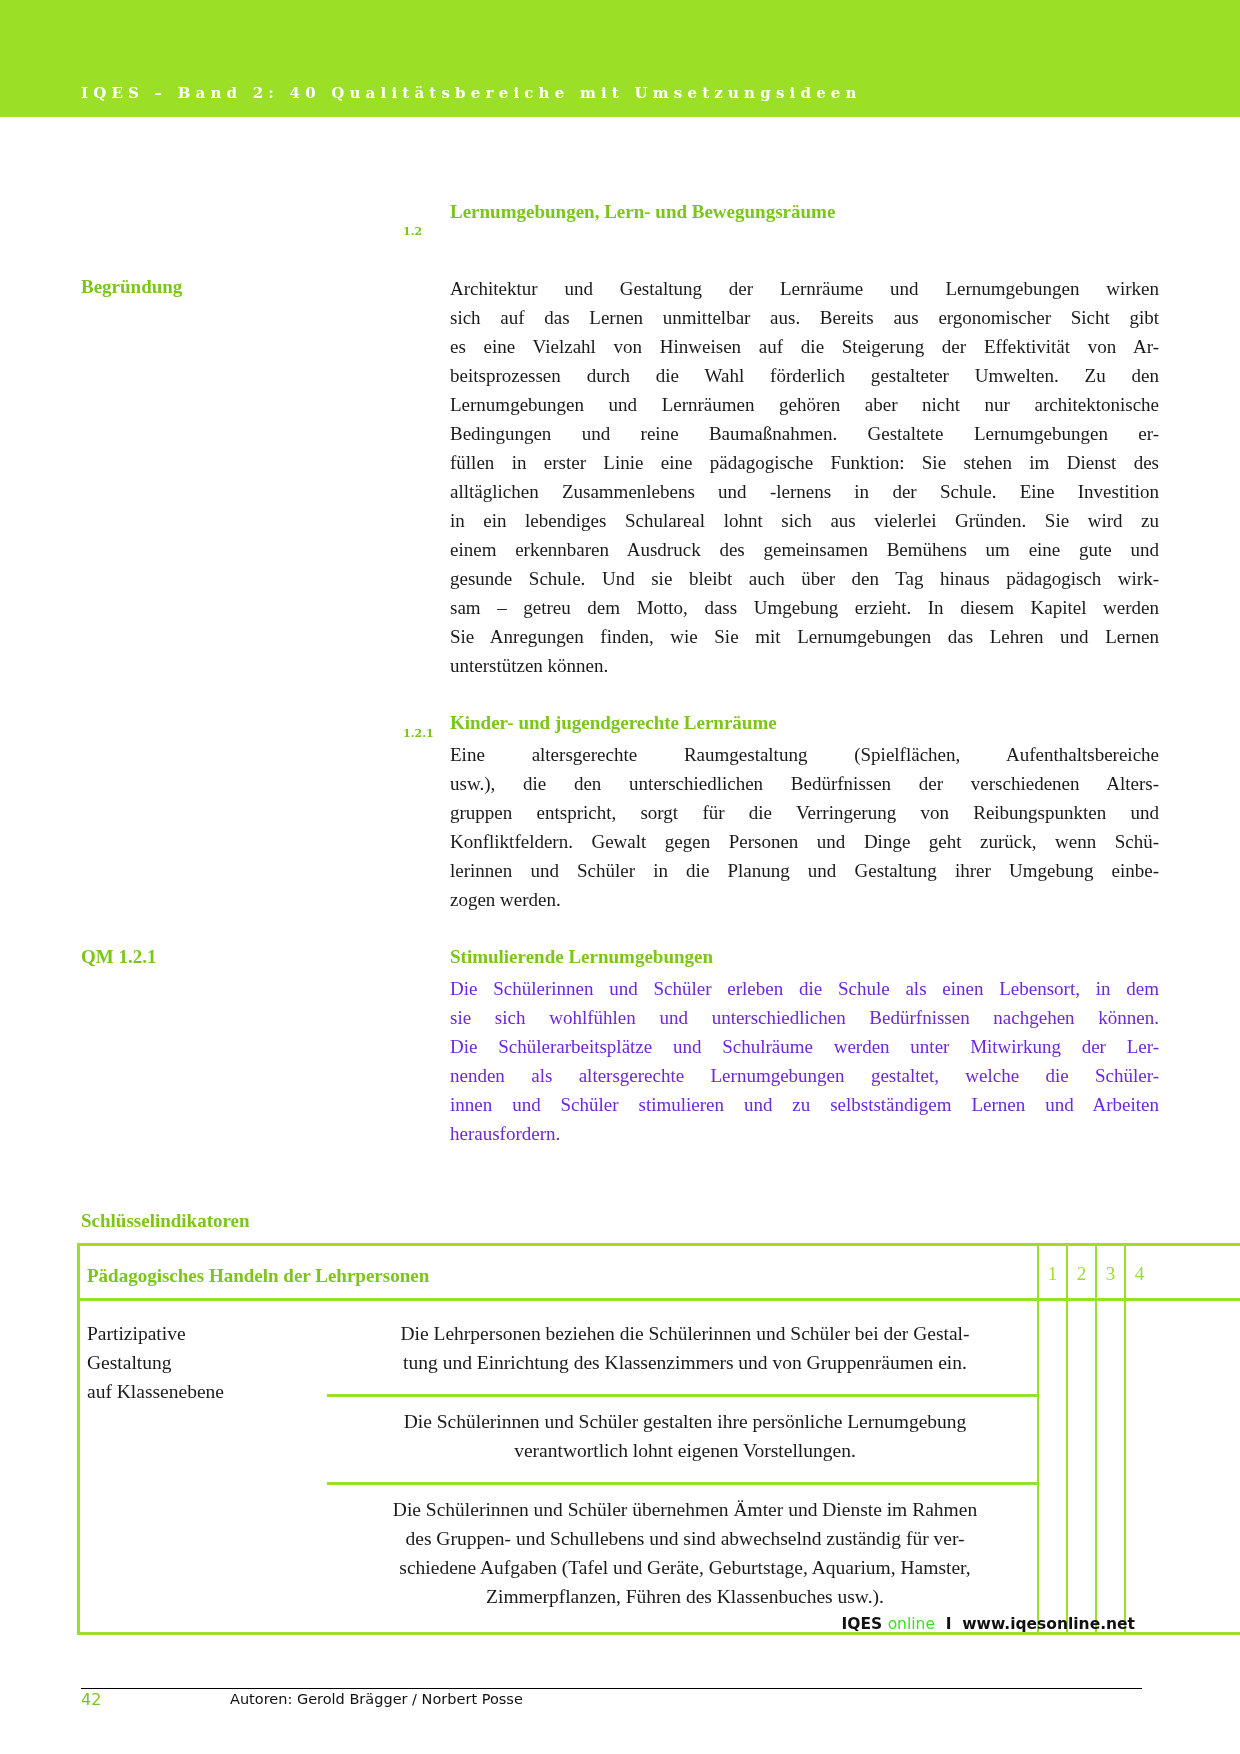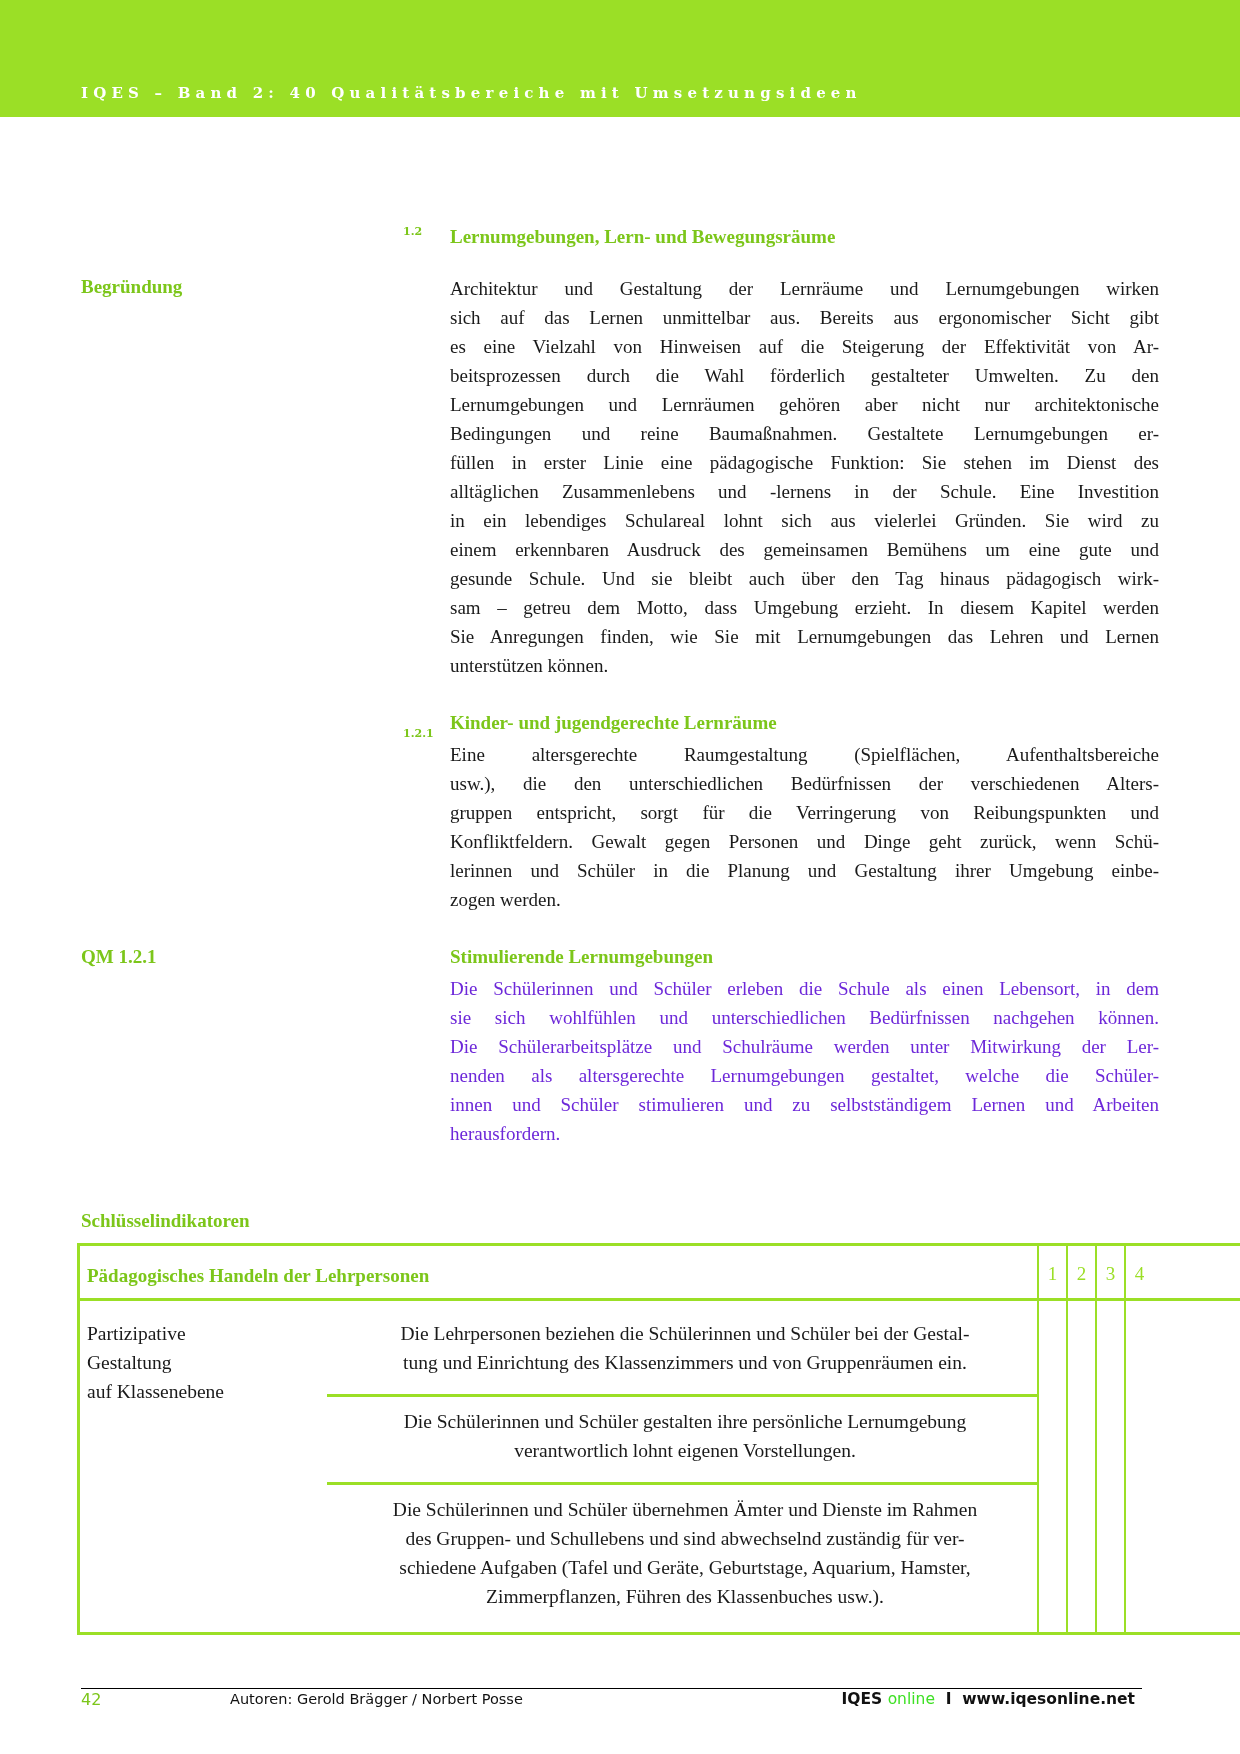--- a/index.html
+++ b/index.html
@@ -78,35 +78,35 @@
     .footer-page {
       position: absolute; left: 81px; top: 1690px;
       font-family: "DejaVu Sans", sans-serif; font-size: 16px; color: #7cc61a;
     }
     .footer-authors {
       position: absolute; left: 230px; top: 1691px;
       font-family: "DejaVu Sans", sans-serif; font-size: 14.5px; color: #111;
       white-space: nowrap;
     }
     .footer-brand {
-      position: absolute; right: 105px; top: 1690px;
+      position: absolute; right: 105px; top: 1615px;
       font-family: "DejaVu Sans", sans-serif; font-size: 15.5px; font-weight: bold; color: #111;
       white-space: nowrap;
     }
     .footer-brand .online { color: #3ee024; font-weight: normal; }
   </style>
 </head>
 <body>
 
 <div class="topbar">
   <div class="topbar-title">IQES – Band 2: 40 Qualitätsbereiche mit Umsetzungsideen</div>
 </div>
 
 <div class="sec-num" style="top:225px;">1.2</div>
-<div class="sec-title" style="top:226px;">Lernumgebungen, Lern- und Bewegungsräume</div>
+<div class="sec-title" style="top:201px;">Lernumgebungen, Lern- und Bewegungsräume</div>
 
 <div class="side-label" style="top:276px;">Begründung</div>
 <div class="body-text" style="top:274px;">
   <div style="text-align-last:justify">Architektur und Gestaltung der Lernräume und Lernumgebungen wirken</div>
   <div style="text-align-last:justify">sich auf das Lernen unmittelbar aus. Bereits aus ergonomischer Sicht gibt</div>
   <div style="text-align-last:justify">es eine Vielzahl von Hinweisen auf die Steigerung der Effektivität von Ar-</div>
   <div style="text-align-last:justify">beitsprozessen durch die Wahl förderlich gestalteter Umwelten. Zu den</div>
   <div style="text-align-last:justify">Lernumgebungen und Lernräumen gehören aber nicht nur architektonische</div>
   <div style="text-align-last:justify">Bedingungen und reine Baumaßnahmen. Gestaltete Lernumgebungen er-</div>
   <div style="text-align-last:justify">füllen in erster Linie eine pädagogische Funktion: Sie stehen im Dienst des</div>

